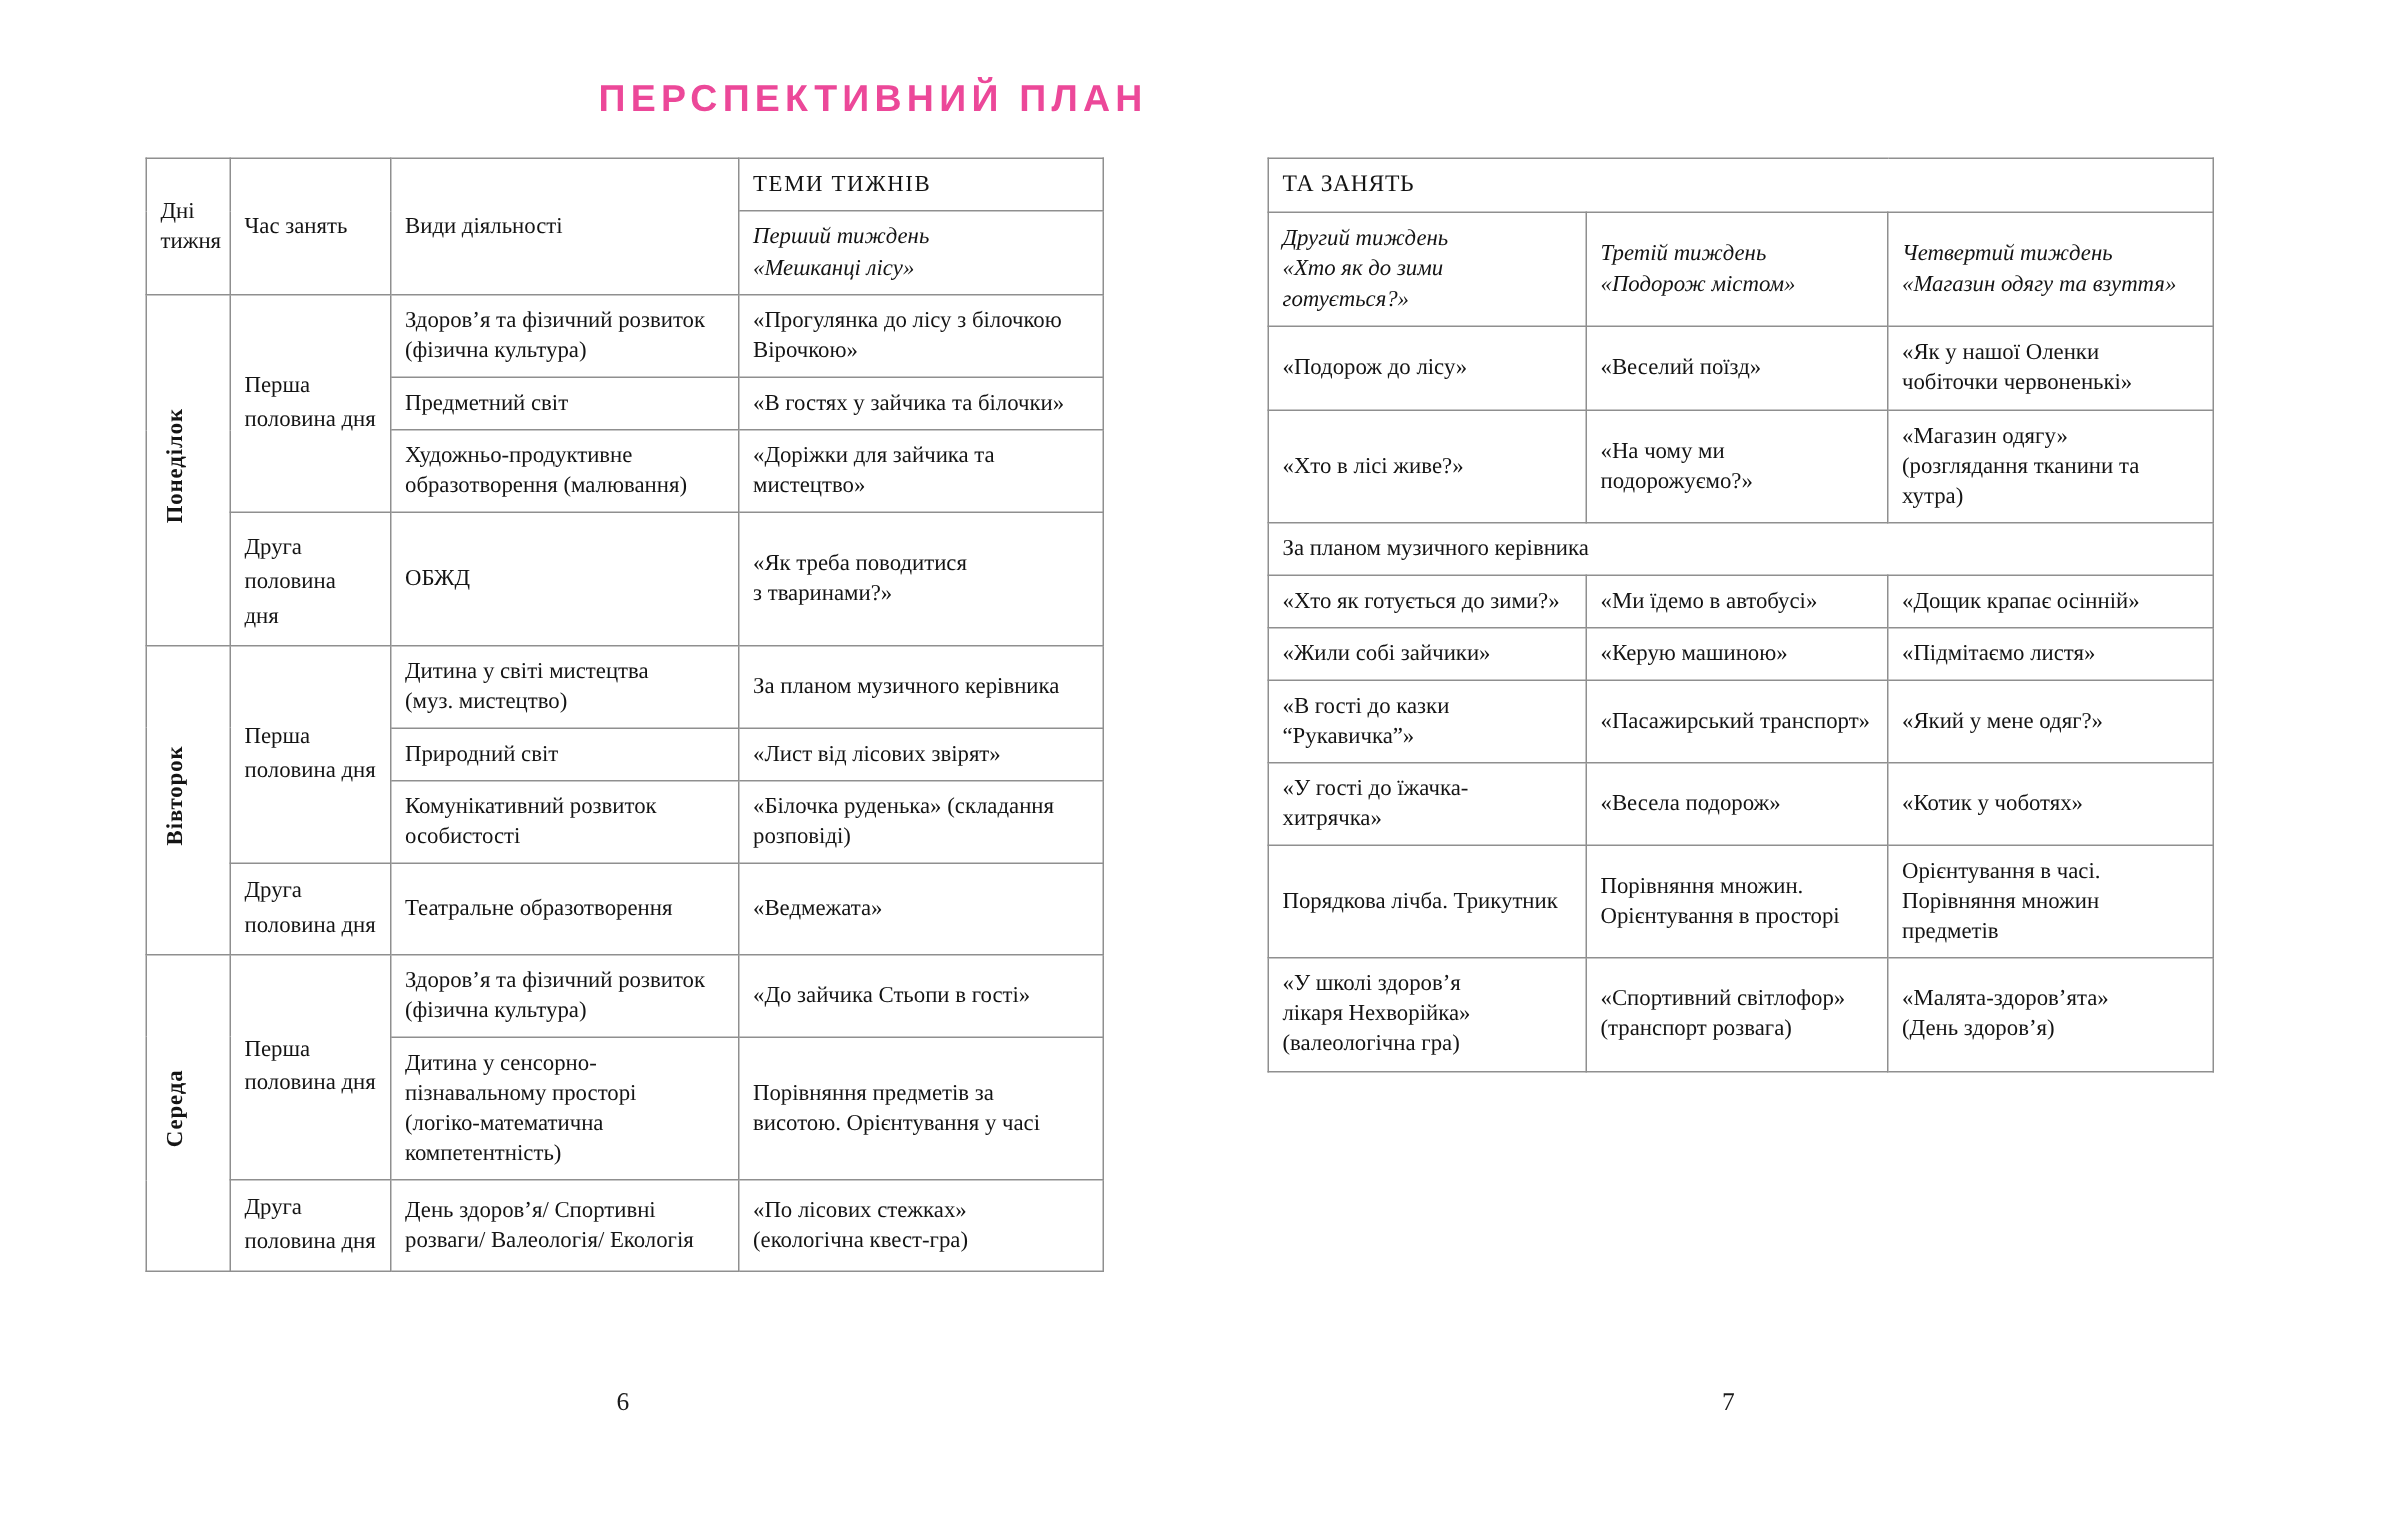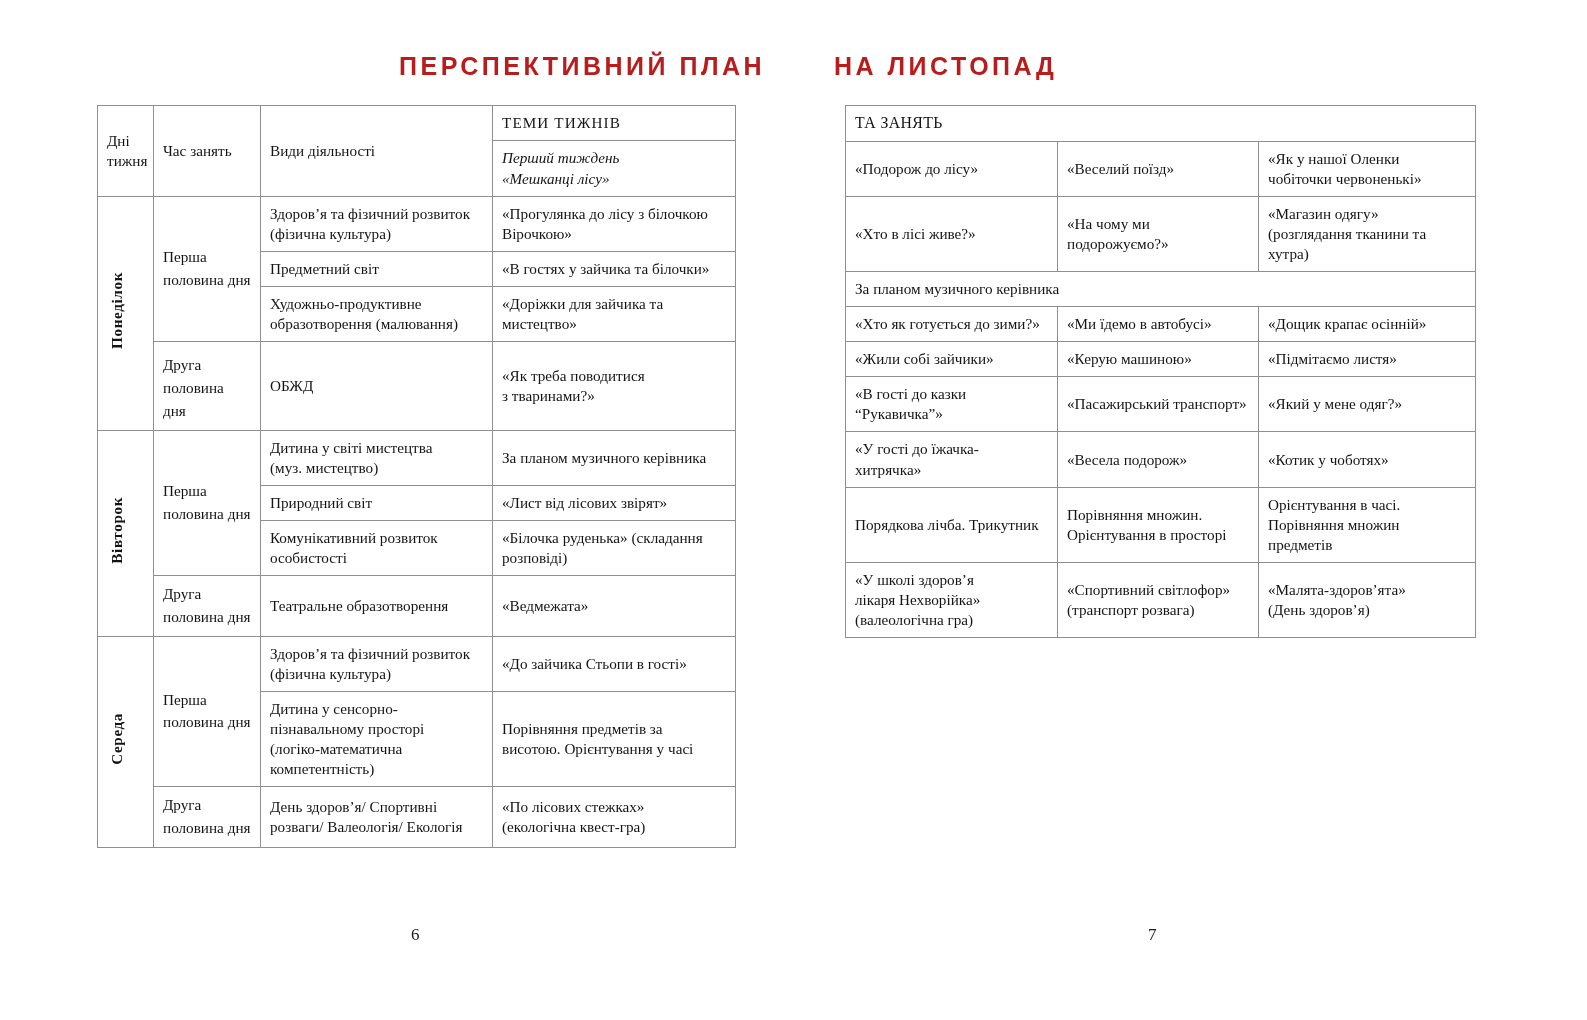--- a/index.html
+++ b/index.html
@@ -28,21 +28,21 @@
     left: 0;
     width: 1587px;
     height: 40px;
   }
   .title {
     position: absolute;
     font-family: "Liberation Sans", "DejaVu Sans", sans-serif;
     font-weight: bold;
     font-size: 25px;
     letter-spacing: 3.5px;
-    color: #b91c1c;
+    color: #ec4899;
     white-space: nowrap;
   }
   .title-left  { left: 399px; top: 0; }
   .title-right { left: 834px; top: 0; }
 
   
   .tbl {
     position: absolute;
     border-collapse: collapse;
     table-layout: fixed;
@@ -136,21 +136,20 @@
   .pageno-left  { left: 411px;  top: 925px; }
   .pageno-right { left: 1148px; top: 925px; }
 </style>
 </head>
 <body>
 
 <div class="page">
 
   <div class="title-row">
     <div class="title title-left">ПЕРСПЕКТИВНИЙ ПЛАН</div>
-    <div class="title title-right">НА ЛИСТОПАД</div>
   </div>
 
   <table class="tbl tbl-left">
     <colgroup>
       <col style="width:56px">
       <col style="width:107px">
       <col style="width:232px">
       <col style="width:243px">
     </colgroup>
     <tbody>
@@ -316,20 +315,34 @@
   <table class="tbl tbl-right">
     <colgroup>
       <col style="width:212px">
       <col style="width:201px">
       <col style="width:217px">
     </colgroup>
     <tbody>
       <tr>
         <td class="hdr-right-top" colspan="3">ТА ЗАНЯТЬ</td>
       </tr>
+      <tr>
+        <td class="hdr-sub">
+          <div>Другий тиждень</div>
+          <div>«Хто як до зими готується?»</div>
+        </td>
+        <td class="hdr-sub">
+          <div>Третій тиждень</div>
+          <div>«Подорож містом»</div>
+        </td>
+        <td class="hdr-sub">
+          <div>Четвертий  тиждень</div>
+          <div>«Магазин одягу та взуття»</div>
+        </td>
+      </tr>
 
       <tr>
         <td class="theme-cell">
           <div>«Подорож до лісу»</div>
           <div></div>
         </td>
         <td class="theme-cell">
           <div>«Веселий поїзд»</div>
           <div></div>
         </td>

